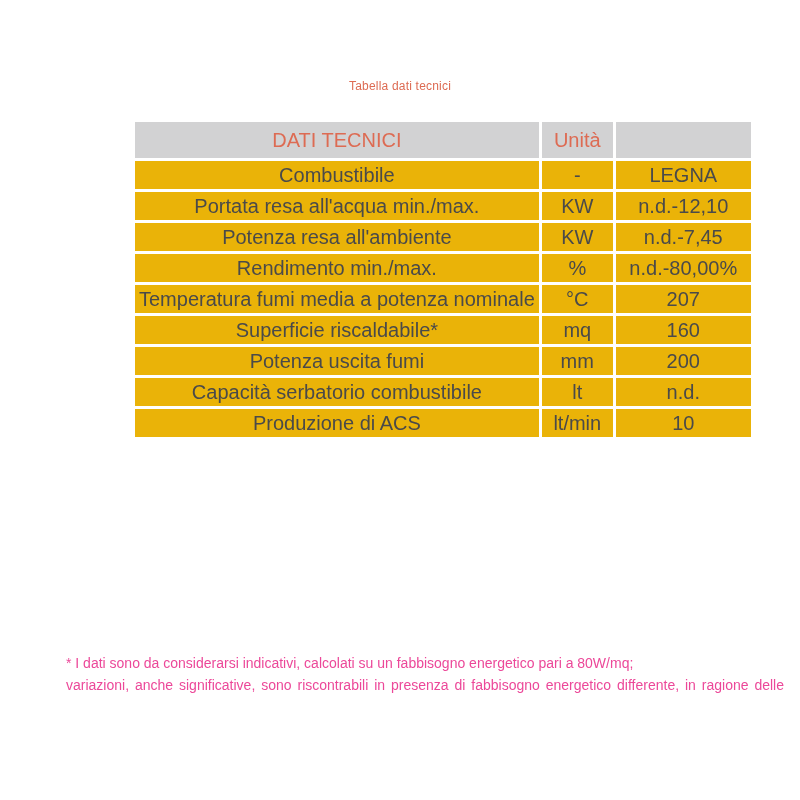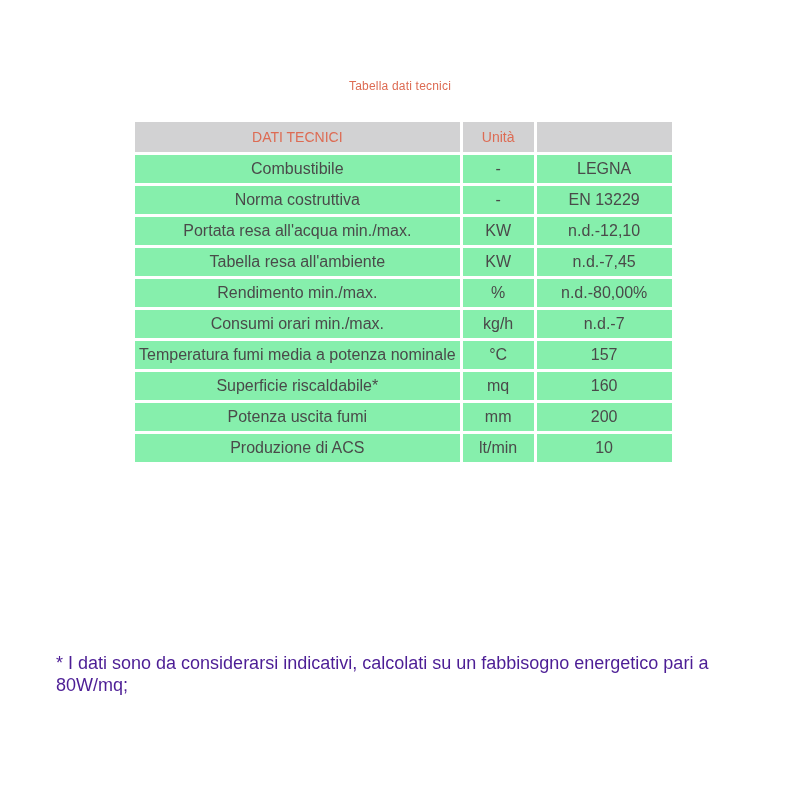--- a/index.html
+++ b/index.html
@@ -37,42 +37,42 @@
     border-spacing: 3px;
     table-layout: fixed;
   }
   table.spec-table col.c1 { width: 306px; }
   table.spec-table col.c2 { width: 71px; }
   table.spec-table col.c3 { width: 135px; }
   table.spec-table th {
     background: #d2d2d3;
     color: #dd6b53;
     font-weight: 400;
-    font-size: 14px;
-    height: 30px;
+    font-size: 20px;
+    height: 36px;
     text-align: center;
     padding: 0 4px;
   }
   table.spec-table td {
-    background: #86efac;
+    background: #eab308;
     color: #4a4a4a;
-    font-size: 16px;
+    font-size: 20px;
     height: 28px;
     text-align: center;
     padding: 0 4px;
     white-space: nowrap;
     overflow: hidden;
   }
   .footnote {
     position: absolute;
-    left: 56px;
+    left: 66px;
     top: 652px;
     width: 718px;
-    color: #4c1d95;
-    font-size: 18px;
+    color: #ec4899;
+    font-size: 14px;
     line-height: 22px;
   }
   .footnote .fn-line { display: block; }
   .footnote .fn-line.justified {
     text-align: justify;
     text-align-last: justify;
   }
 </style>
 </head>
 <body>
@@ -94,64 +94,60 @@
         <th></th>
       </tr>
     </thead>
     <tbody>
       <tr>
         <td>Combustibile</td>
         <td>-</td>
         <td>LEGNA</td>
       </tr>
       <tr>
-        <td>Norma costruttiva</td>
-        <td>-</td>
-        <td>EN 13229</td>
-      </tr>
-      <tr>
         <td>Portata resa all'acqua min./max.</td>
         <td>KW</td>
         <td>n.d.-12,10</td>
       </tr>
       <tr>
-        <td>Tabella resa all'ambiente</td>
+        <td>Potenza resa all'ambiente</td>
         <td>KW</td>
         <td>n.d.-7,45</td>
       </tr>
       <tr>
         <td>Rendimento min./max.</td>
         <td>%</td>
         <td>n.d.-80,00%</td>
       </tr>
       <tr>
-        <td>Consumi orari min./max.</td>
-        <td>kg/h</td>
-        <td>n.d.-7</td>
-      </tr>
-      <tr>
         <td>Temperatura fumi media a potenza nominale</td>
         <td>°C</td>
-        <td>157</td>
+        <td>207</td>
       </tr>
       <tr>
         <td>Superficie riscaldabile*</td>
         <td>mq</td>
         <td>160</td>
       </tr>
       <tr>
         <td>Potenza uscita fumi</td>
         <td>mm</td>
         <td>200</td>
       </tr>
       <tr>
+        <td>Capacità serbatorio combustibile</td>
+        <td>lt</td>
+        <td>n.d.</td>
+      </tr>
+      <tr>
         <td>Produzione di ACS</td>
         <td>lt/min</td>
         <td>10</td>
       </tr>
     </tbody>
   </table>
 
   <div class="footnote">
     <span class="fn-line">* I dati sono da considerarsi indicativi, calcolati su un fabbisogno energetico pari a 80W/mq;</span>
+    <span class="fn-line justified">variazioni, anche significative, sono riscontrabili in presenza di fabbisogno energetico differente, in ragione delle</span>
   </div>
 
 </div>
 
 </body></html>

